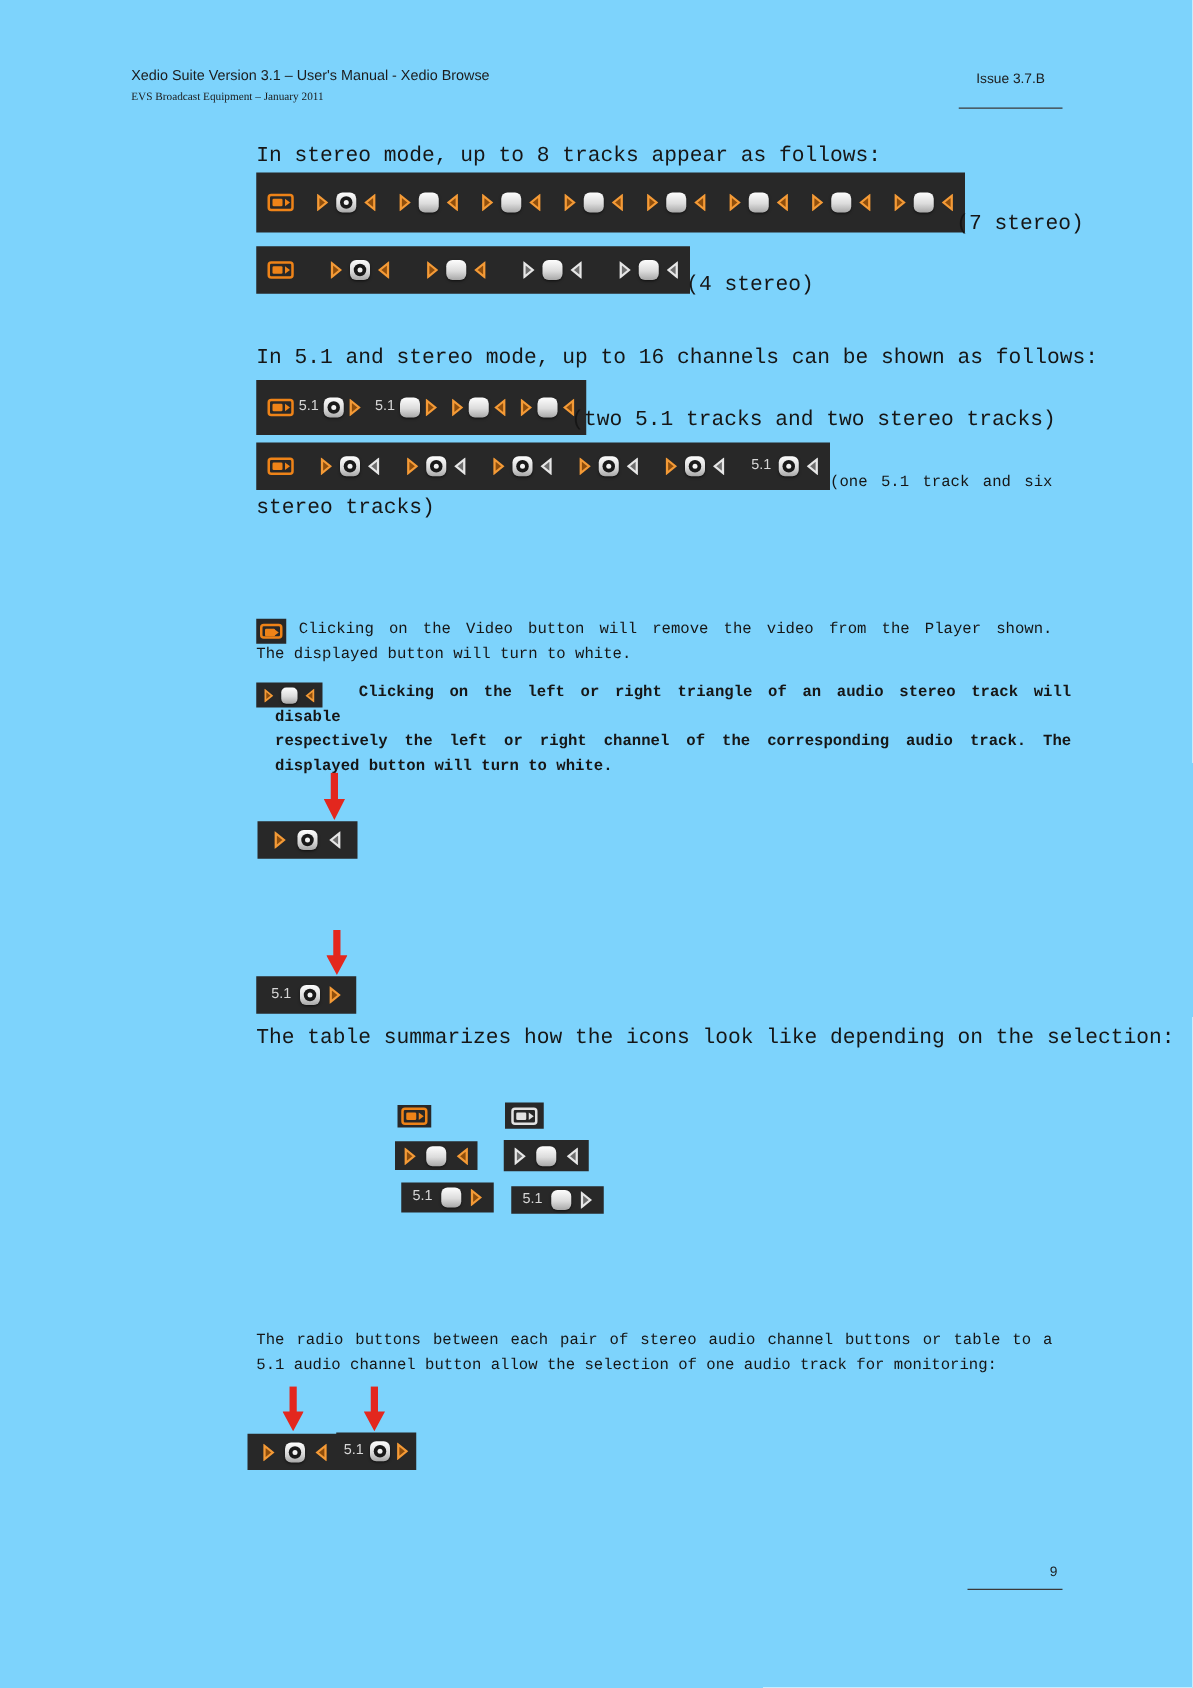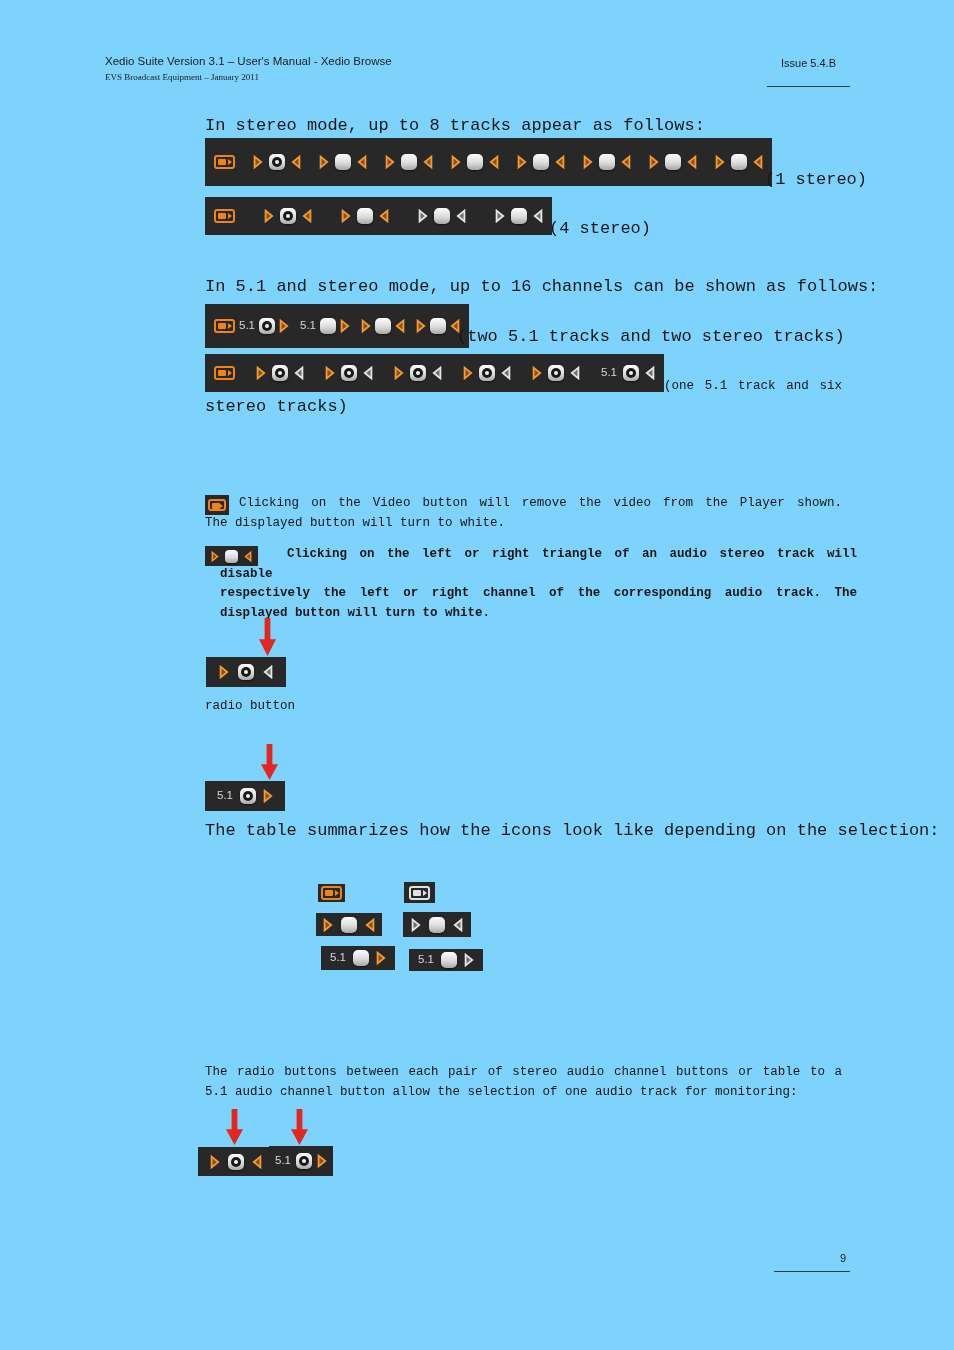--- a/index.html
+++ b/index.html
@@ -89,21 +89,21 @@
   .arrow{position:absolute;width:17px;background:#E3271E;
          clip-path:polygon(33% 0,67% 0,67% 56%,100% 56%,50% 100%,0 56%,33% 56%);}
 </style>
 </head>
 <body>
 
 <div class="page">
 
   <div class="hdr-title">Xedio Suite Version 3.1 – User's Manual - Xedio Browse</div>
   <div class="hdr-sub">EVS Broadcast Equipment – January 2011</div>
-  <div class="hdr-issue">Issue 5.4.B</div>
+  <div class="hdr-issue">Issue 3.7.B</div>
   <div class="hdr-rule"></div>
 
   <div class="txt" style="left:205px;top:116px;">In stereo mode, up to 8 tracks appear as follows:</div>
   <div class="strip" id="bar-8st">
       <span class="ic-video oc"></span>
       <span class="sp"></span>
       <span class="ic-tri oc">
         <svg viewBox="0 0 10 14">
           <path d="M1.6 1.6 L8.2 7 L1.6 12.4 Z"></path>
         </svg>
@@ -192,21 +192,21 @@
           <path d="M1.6 1.6 L8.2 7 L1.6 12.4 Z"></path>
         </svg>
       </span>
       <span class="ic-radio"></span>
       <span class="ic-tri oc">
         <svg viewBox="0 0 10 14">
           <path d="M8.4 1.6 L1.8 7 L8.4 12.4 Z"></path>
         </svg>
       </span>
     </div>
-  <div class="txt" style="left:765px;top:170px;">(1 stereo)</div>
+  <div class="txt" style="left:765px;top:170px;">(7 stereo)</div>
 
   <div class="strip" id="bar-4st">
       <span class="ic-video oc"></span>
       <span class="sp"></span>
       <span class="ic-tri oc">
         <svg viewBox="0 0 10 14">
           <path d="M1.6 1.6 L8.2 7 L1.6 12.4 Z"></path>
         </svg>
       </span>
       <span class="ic-radio on"></span>
@@ -409,21 +409,20 @@
       </span>
       <span class="ic-radio on"></span>
       <span class="ic-tri wc">
         <svg viewBox="0 0 10 14">
           <path d="M8.4 1.6 L1.8 7 L8.4 12.4 Z"></path>
         </svg>
       </span>
     </div>
 
   <div class="para" style="left:205px;top:697px;">
-      <div class="ll">radio button</div>
     </div>
 
   <div class="arrow" style="left:261px;top:744px;height:36px;"></div>
   <div class="strip" id="arrow-box-51">
       <span class="lbl-51">5.1</span>
       <span class="ic-radio on"></span>
       <span class="ic-tri oc">
         <svg viewBox="0 0 10 14">
           <path d="M1.6 1.6 L8.2 7 L1.6 12.4 Z"></path>
         </svg>

